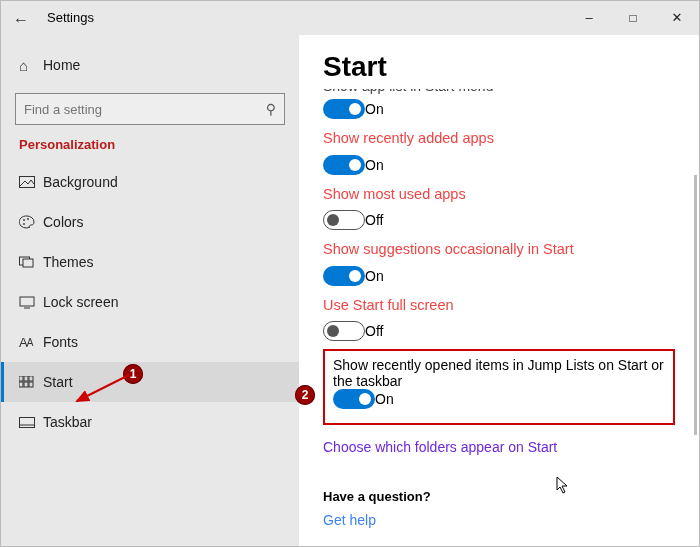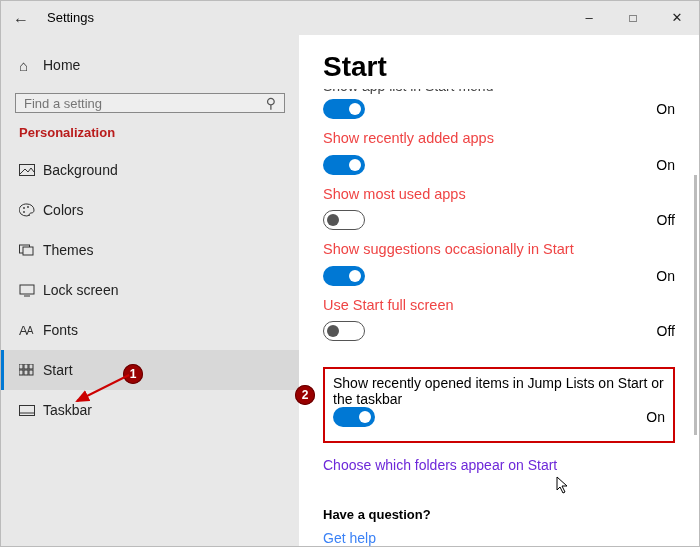--- a/index.html
+++ b/index.html
@@ -46,21 +46,21 @@
     cursor: default;
   }
   .nav-item.selected {
     background: #d8d8d8;
     border-left: 3px solid #0078d4;
     padding-left: 15px;
   }
   .nav-icon { width: 24px; display: inline-flex; align-items: center; justify-content: flex-start; font-size: 15px; color: #333; }
   .search-wrap { padding: 8px 14px 12px 14px; }
   .search {
-    display: flex; align-items: center; height: 20px;
+    display: flex; align-items: center; height: 32px;
     border: 1px solid #888; background: #eee; padding: 0 8px;
     justify-content: space-between;
   }
   .search input {
     border: none; background: transparent; outline: none; font-size: 13px; color: #666; width: 200px;
   }
   .search .sicon { font-size: 14px; color: #555; }
   .cat-head { padding: 0 18px 10px 18px; font-size: 13px; font-weight: 600; color: #b91c1c; }
 
   .main {
@@ -71,34 +71,34 @@
   }
   h1 { font-size: 28px; font-weight: 600; margin-bottom: 6px; }
   .cutoff {
     font-size: 14px; color: #444; margin-top: 6px;
     height: 10px; overflow: hidden;
     position: relative;
   }
   .cutoff span { position: relative; top: -11px; }
   .setting { margin-top: 10px; }
   .setting .label { font-size: 14.5px; color: #ef4444; margin-bottom: 6px; line-height: 1.35; }
-  .toggle-row { display: flex; align-items: center; gap: 12px; margin-bottom: 6px; justify-content: space-between; }
+  .toggle-row { display: flex; align-items: center; gap: 0; margin-bottom: 6px; }
   .toggle {
     width: 42px; height: 20px; border-radius: 10px; position: relative;
   }
   .toggle.on { background: #0078d4; }
   .toggle.off { background: #fff; border: 1px solid #555; }
   .knob {
     position: absolute; top: 3px; width: 12px; height: 12px; border-radius: 50%;
   }
   .toggle.on .knob { right: 4px; top: 4px; background: #fff; }
   .toggle.off .knob { left: 3px; background: #555; }
   .state { font-size: 14px; }
   .highlight-box {
-    border: 2px solid #c00; padding: 6px 8px 8px 8px; margin-top: 26px;
+    border: 2px solid #c00; padding: 6px 8px 8px 8px; margin-top: 8px;
     position: relative;
   }
   .link { color: #6d28d9; font-size: 14px; margin-top: 14px; display: inline-block; }
   h2 { font-size: 13px; font-weight: 600; margin-top: 34px; }
   .help { color: #3b82f6; font-size: 14px; margin-top: 8px; display: inline-block; }
 
   .marker {
     position: absolute; width: 20px; height: 20px; border-radius: 50%;
     background: #900; color: #fff; font-size: 12px; font-weight: 600;
     display: flex; align-items: center; justify-content: center;

